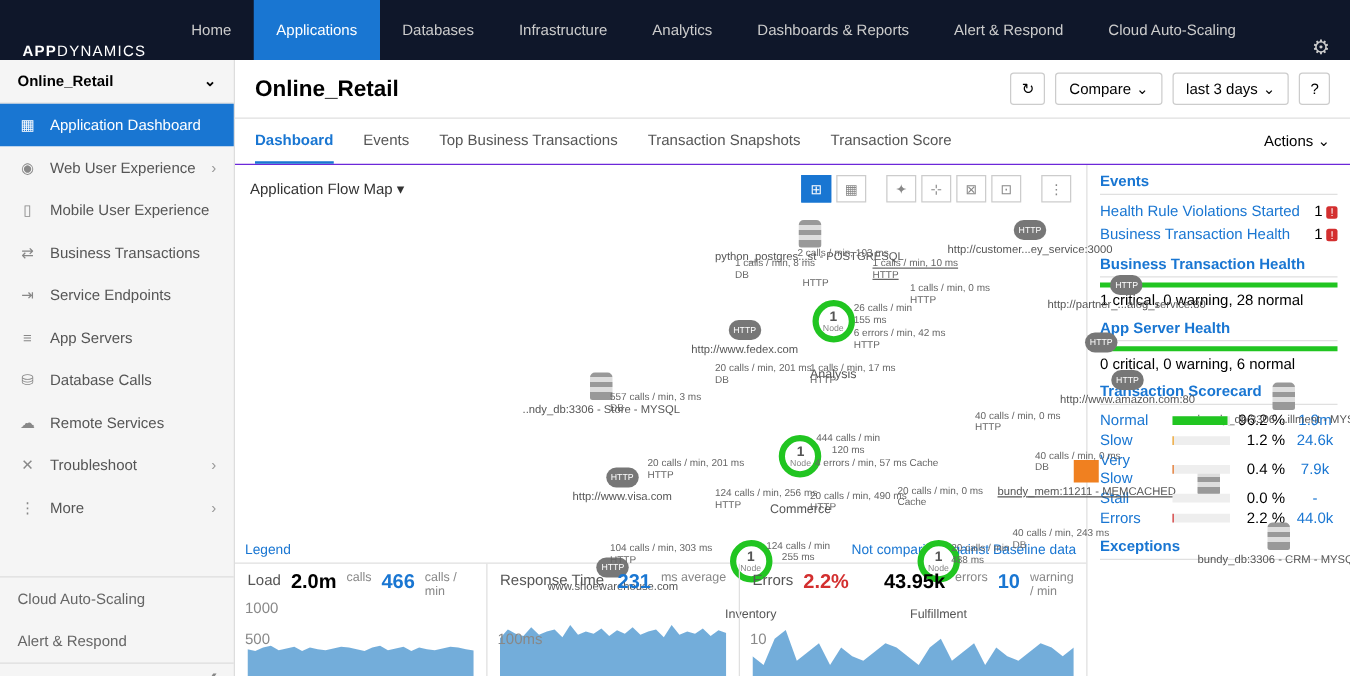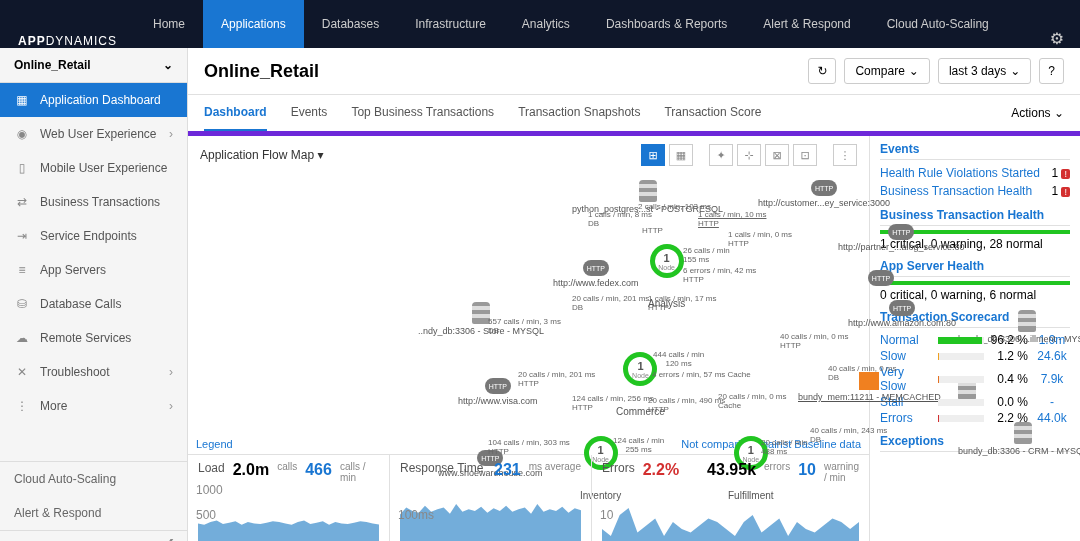--- a/index.html
+++ b/index.html
@@ -21,21 +21,21 @@
 .sb-item.active .sb-icon{color:#fff}
 .sb-footer{margin-top:auto;border-top:1px solid #ddd}
 .sb-footer .sb-item{color:#666;padding:10px 14px}
 .sb-collapse{text-align:right;padding:6px 12px;border-top:1px solid #ddd;color:#888}
 .main{flex:1;display:flex;flex-direction:column;overflow:hidden}
 .hdr{padding:10px 16px;display:flex;align-items:center;gap:10px;border-bottom:1px solid #e0e0e0}
 .hdr h1{font-size:18px;font-weight:600}
 .hdr-actions{margin-left:auto;display:flex;gap:8px;align-items:center}
 .btn{border:1px solid #ccc;background:#fff;padding:5px 10px;border-radius:3px;cursor:pointer;font-size:12px;display:flex;align-items:center;gap:4px}
 .btn.round{border-radius:3px;padding:5px 8px}
-.tabs{display:flex;gap:24px;padding:0 16px;border-bottom:5px solid #6d28d9}
+.tabs{display:flex;gap:24px;padding:0 16px;border-bottom:1px solid #6d28d9}
 .tab{padding:10px 0;cursor:pointer;color:#555}
 .tab.active{color:#1976d2;border-bottom:2px solid #1976d2;font-weight:600}
 .tab-actions{margin-left:auto;display:flex;align-items:center;gap:4px}
 .content{flex:1;display:flex;overflow:hidden}
 .flowmap{flex:1;position:relative;border-right:1px solid #e0e0e0}
 .fm-hdr{padding:8px 12px;display:flex;align-items:center;gap:4px}
 .fm-title{font-size:12px;color:#333}
 .fm-toolbar{margin-left:auto;display:flex;gap:4px}
 .tbtn{width:24px;height:22px;border:1px solid #ccc;background:#fff;display:flex;align-items:center;justify-content:center;cursor:pointer;color:#888;font-size:11px}
 .tbtn.active{background:#1976d2;color:#fff;border-color:#1976d2}

